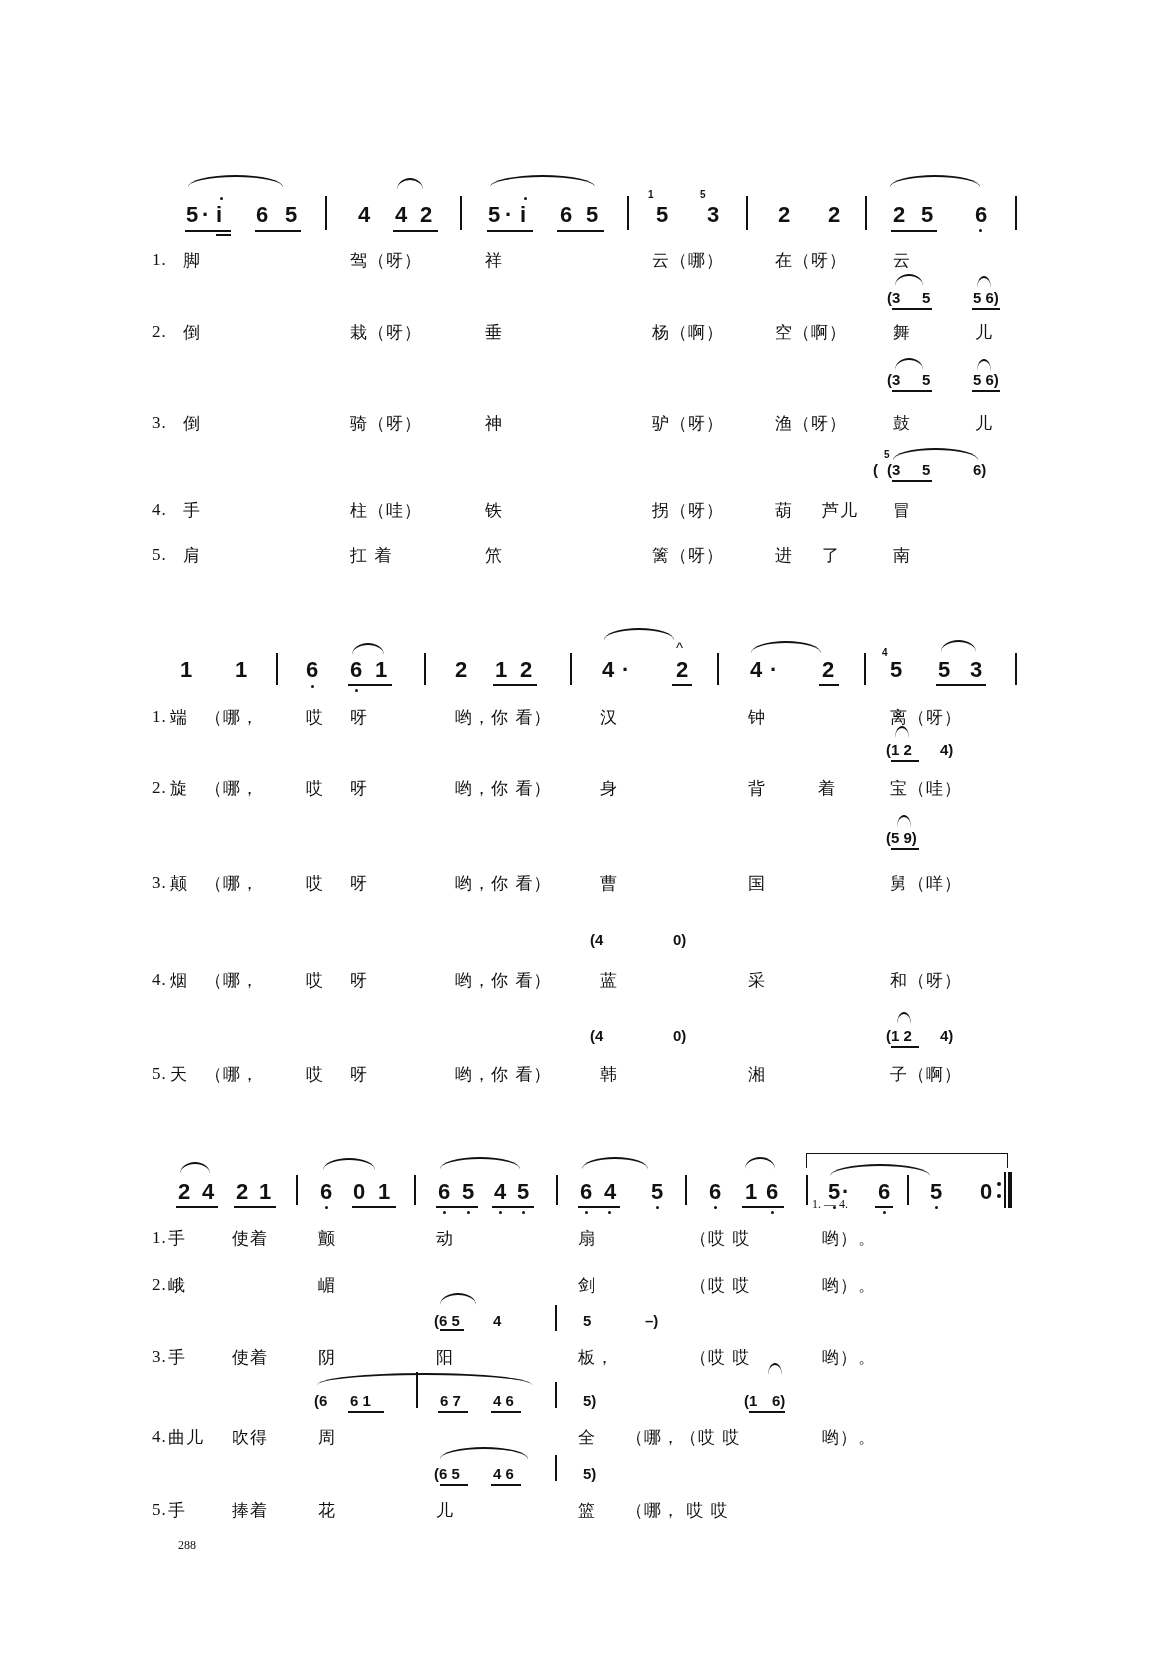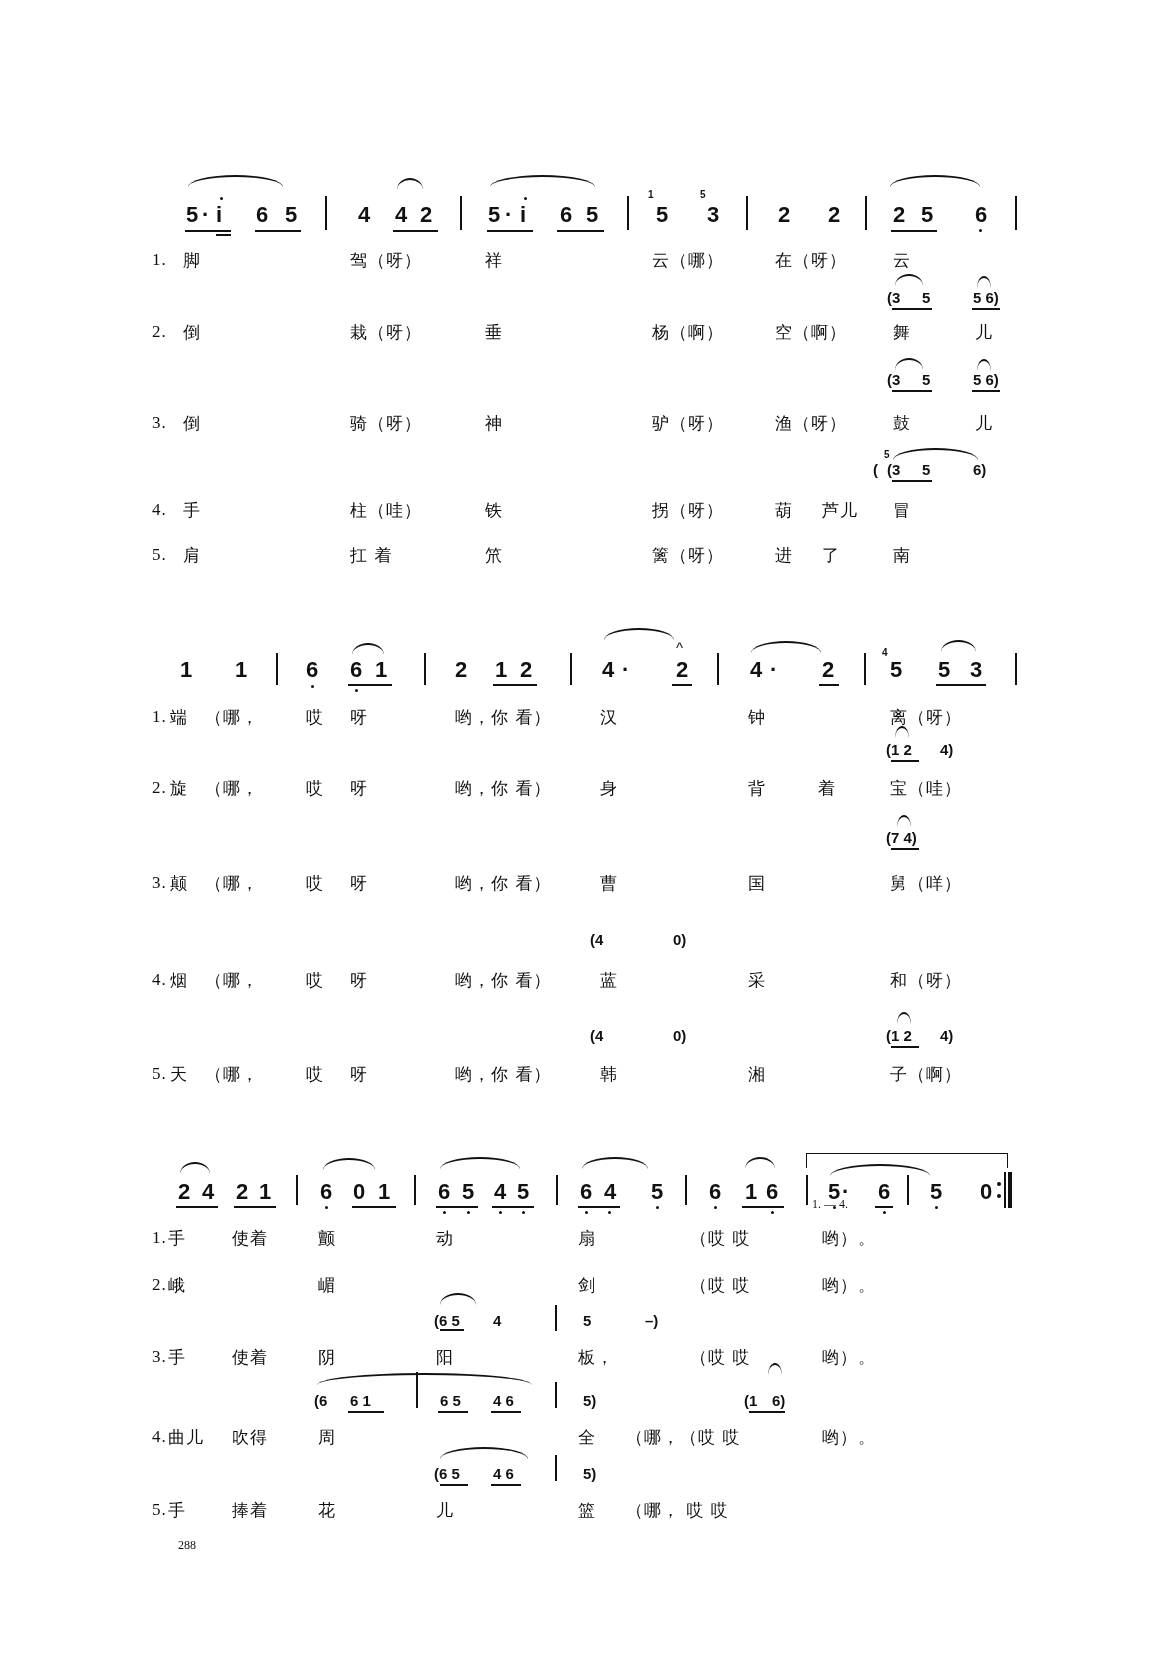--- a/index.html
+++ b/index.html
@@ -215,21 +215,21 @@
     <span class="abs lyric" style="left:205px;top:778px;">（哪，</span>
     <span class="abs lyric" style="left:306px;top:778px;">哎</span>
     <span class="abs lyric" style="left:350px;top:778px;">呀</span>
     <span class="abs lyric" style="left:455px;top:778px;">哟，你  看）</span>
     <span class="abs lyric" style="left:600px;top:778px;">身</span>
     <span class="abs lyric" style="left:748px;top:778px;">背</span>
     <span class="abs lyric" style="left:818px;top:778px;">着</span>
     <span class="abs lyric" style="left:890px;top:778px;">宝（哇）</span>
 
     <div class="slur" style="left:897px;top:815px;width:14px;"></div>
-    <span class="abs snote" style="left:886px;top:830px;">(7 4)</span>
+    <span class="abs snote" style="left:886px;top:830px;">(5 9)</span>
     <div class="ul" style="left:891px;top:848px;width:28px;height:1.5px;"></div>
 
     <span class="abs lyric num" style="left:152px;top:873px;">3.</span>
     <span class="abs lyric" style="left:170px;top:873px;">颠</span>
     <span class="abs lyric" style="left:205px;top:873px;">（哪，</span>
     <span class="abs lyric" style="left:306px;top:873px;">哎</span>
     <span class="abs lyric" style="left:350px;top:873px;">呀</span>
     <span class="abs lyric" style="left:455px;top:873px;">哟，你  看）</span>
     <span class="abs lyric" style="left:600px;top:873px;">曹</span>
     <span class="abs lyric" style="left:748px;top:873px;">国</span>
@@ -375,21 +375,21 @@
     <span class="abs lyric" style="left:436px;top:1347px;">阳</span>
     <span class="abs lyric" style="left:578px;top:1347px;">板，</span>
     <span class="abs lyric" style="left:690px;top:1347px;">（哎  哎</span>
     <span class="abs lyric" style="left:822px;top:1347px;">哟）。</span>
 
     <div class="slur" style="left:317px;top:1373px;width:215px;"></div>
     <span class="abs snote" style="left:314px;top:1393px;">(6</span>
     <span class="abs snote" style="left:350px;top:1393px;">6 1</span>
     <div class="ul" style="left:348px;top:1411px;width:36px;"></div>
     <div class="bar" style="left:416px;top:1372px;height:36px;width:1.5px;"></div>
-    <span class="abs snote" style="left:440px;top:1393px;">6 5</span>
+    <span class="abs snote" style="left:440px;top:1393px;">6 7</span>
     <div class="ul" style="left:438px;top:1411px;width:30px;height:1.5px;"></div>
     <span class="abs snote" style="left:493px;top:1393px;">4 6</span>
     <div class="ul" style="left:491px;top:1411px;width:30px;height:1.5px;"></div>
     <div class="bar" style="left:555px;top:1382px;height:26px;width:1.5px;"></div>
     <span class="abs snote" style="left:583px;top:1393px;">5)</span>
     <div class="slur" style="left:768px;top:1363px;width:14px;"></div>
     <span class="abs snote" style="left:744px;top:1393px;">(1</span>
     <span class="abs snote" style="left:772px;top:1393px;">6)</span>
     <div class="ul" style="left:749px;top:1411px;width:36px;height:1.5px;"></div>
 

